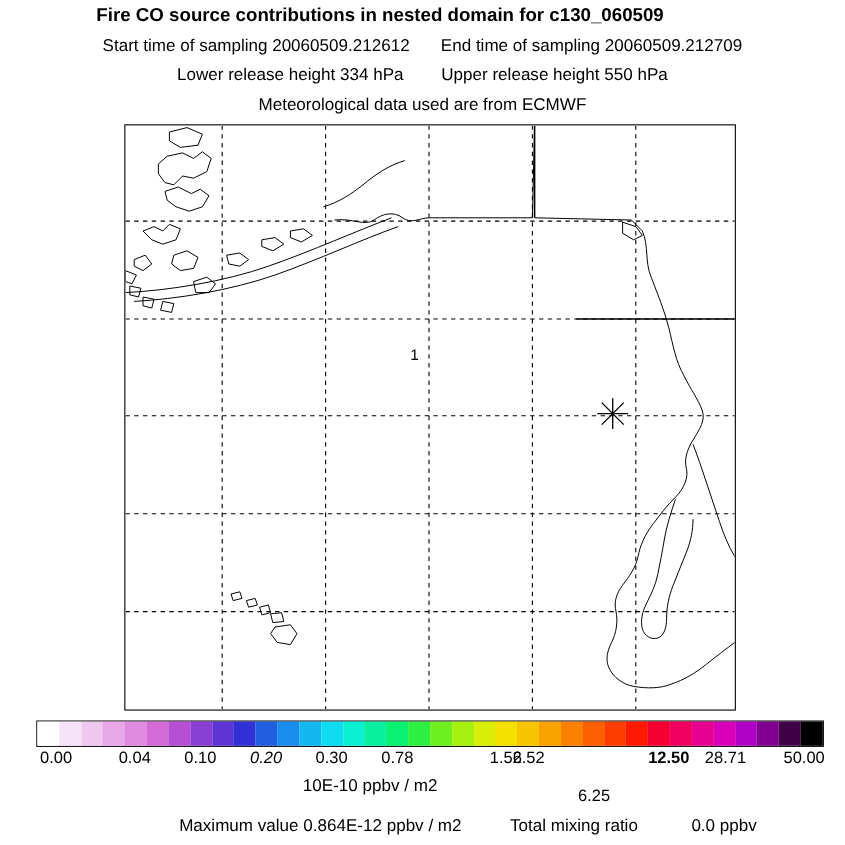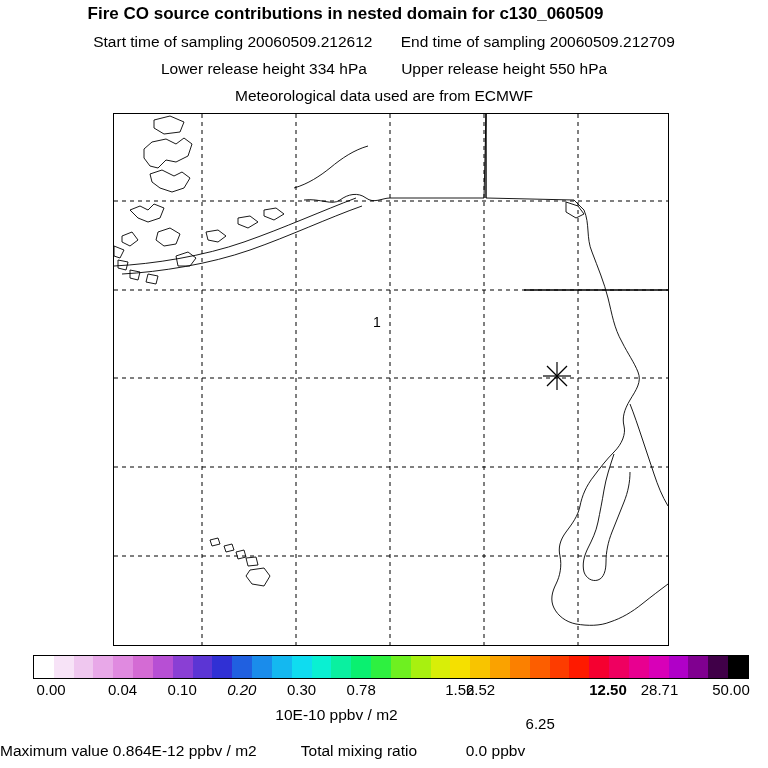--- a/index.html
+++ b/index.html
@@ -99,21 +99,21 @@
     width: 649px;
     text-align: center;
     font-size: 15.5px;
     margin-left: 12px;
   }
   #footer {
     position: absolute;
     left: 0;
     top: 742px;
     width: 688px;
-    text-align: left;
+    text-align: right;
     font-size: 15.5px;
   }
   #footer .cell-left { margin-right: 40px; }
 </style>
 </head>
 <body>
 
 <div id="page">
 
   <div class="title">Fire CO source contributions in nested domain for c130_060509</div>

